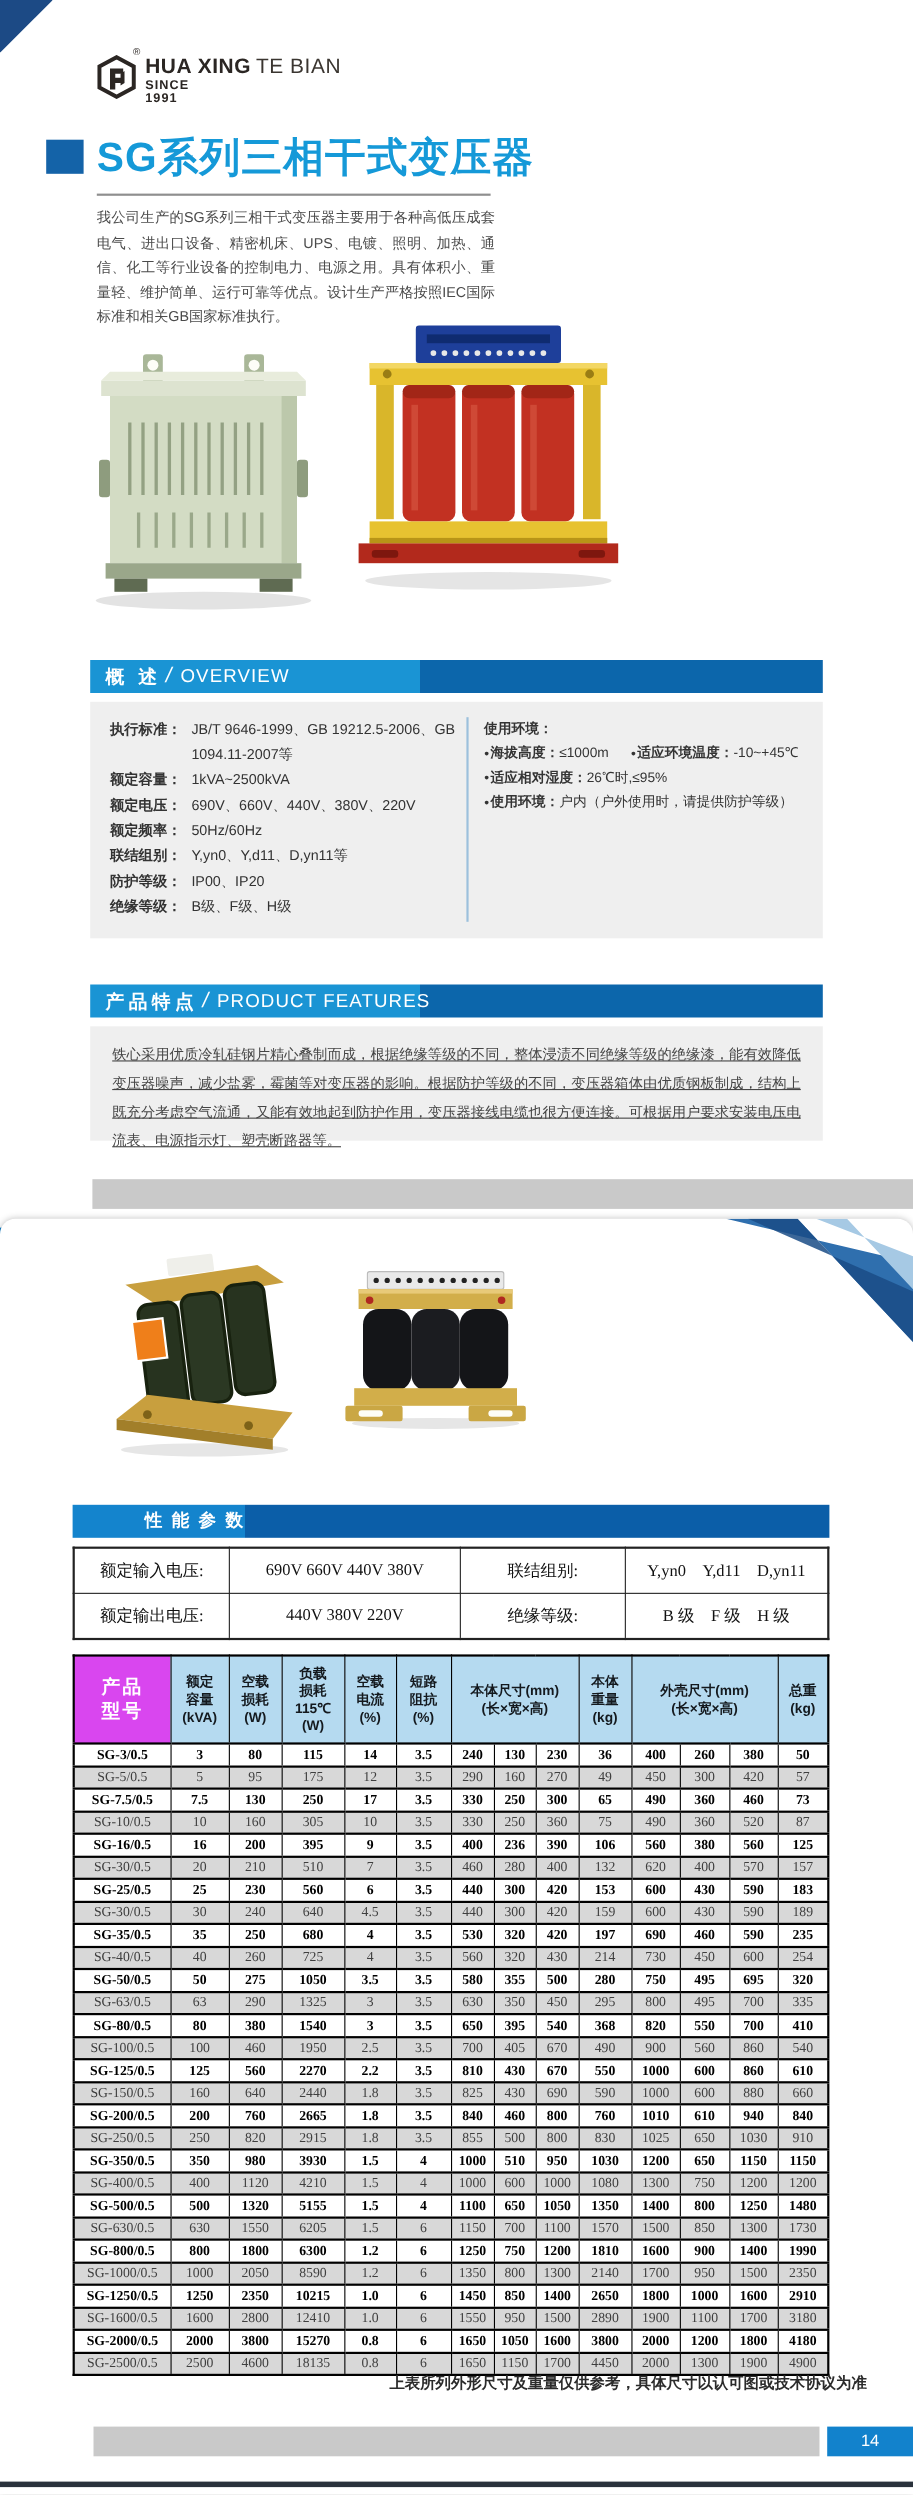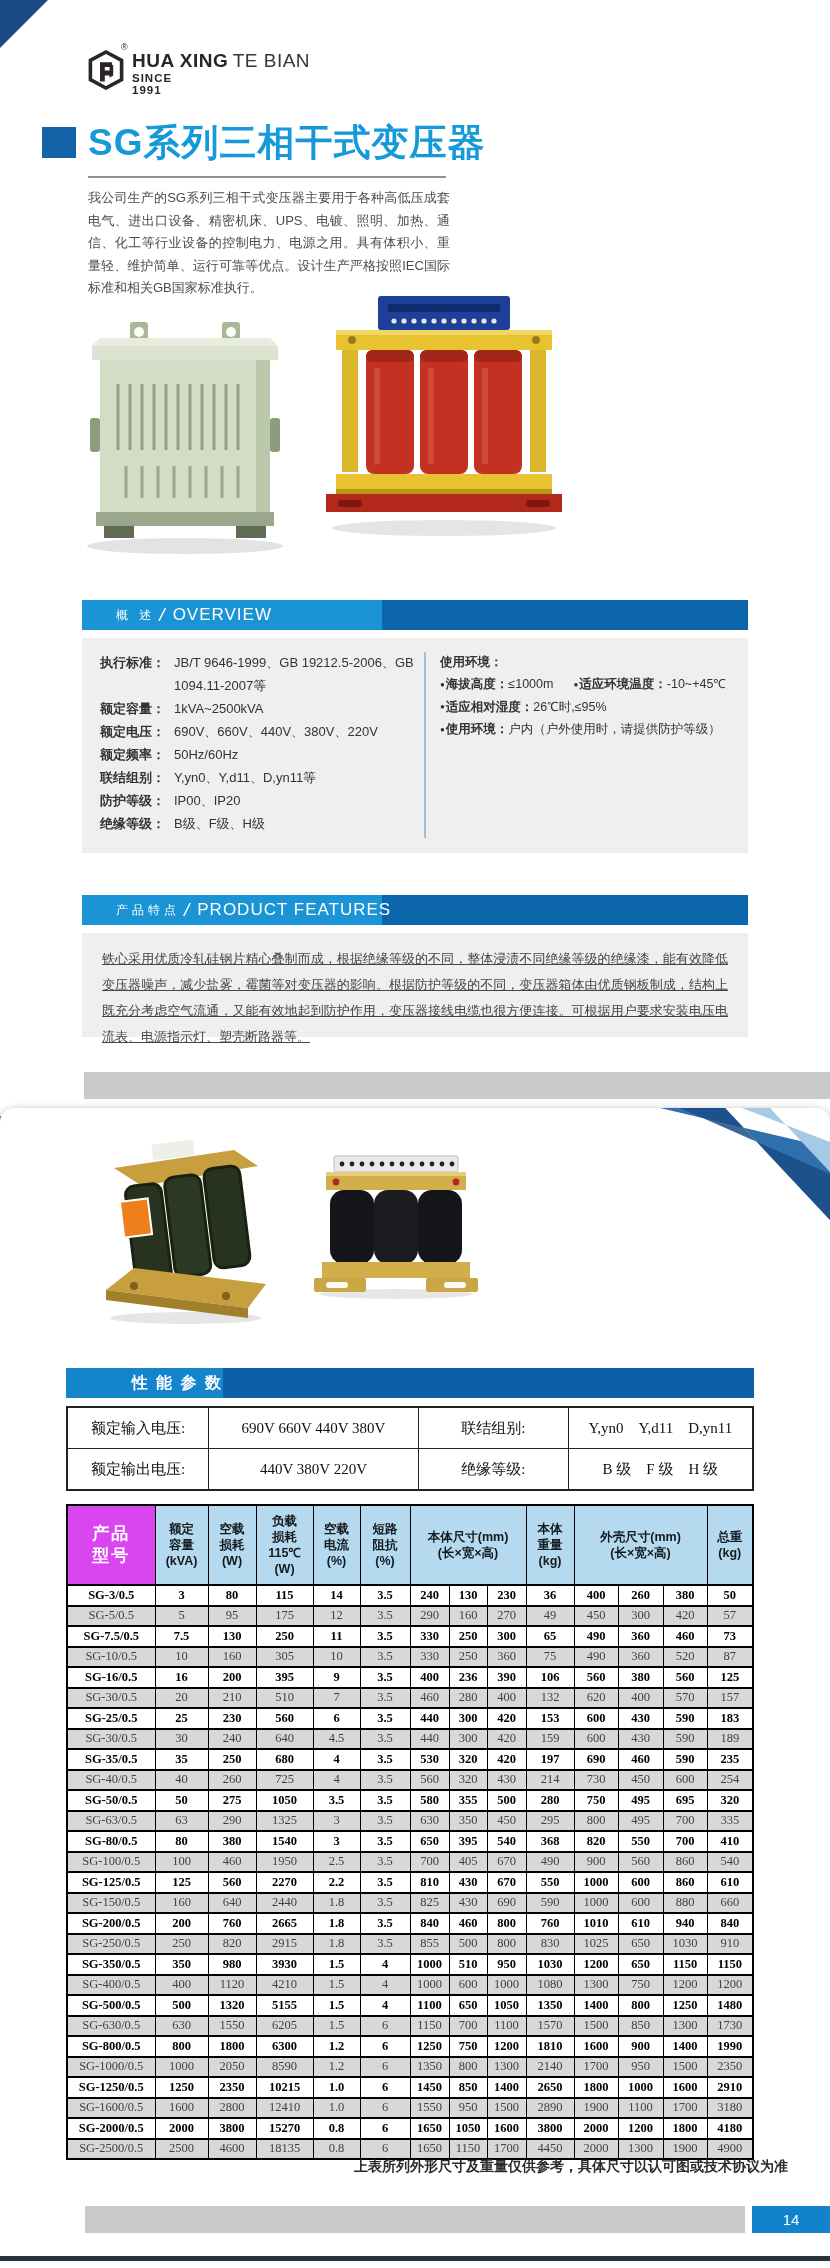--- a/index.html
+++ b/index.html
@@ -17,21 +17,21 @@
   #logo-since{position:absolute;left:44px;top:26px;font-size:11.5px;font-weight:bold;color:#2b2623;letter-spacing:1px;}
   #title-square{position:absolute;left:42px;top:127px;width:34px;height:31px;background:#1463a8;}
   #page-title{position:absolute;left:88px;top:118px;font-size:37px;font-weight:bold;color:#1599d8;letter-spacing:1px;white-space:nowrap;}
   #title-rule{position:absolute;left:88px;top:176px;width:358px;height:2px;background:#8f8f8f;}
   #intro{position:absolute;left:88px;top:187px;width:362px;font-size:13px;line-height:22.5px;color:#4b4b4b;text-align:justify;}
   .photo{position:absolute;}
   
   .sec-bar{position:absolute;left:82px;width:666px;height:30px;
            background:linear-gradient(90deg,#1a94d4 0%,#1a94d4 45%,#0c66ab 45%,#0c66ab 100%);
            color:#fff;display:flex;align-items:center;padding-left:14px;box-sizing:border-box;}
-  .sec-bar .sec-cn{font-size:12px;font-weight:normal;letter-spacing:4px;margin-left:20px;}
+  .sec-bar .sec-cn{font-size:17px;font-weight:bold;letter-spacing:4px;}
   .sec-bar .sec-slash{font-size:19px;font-weight:300;margin:0 8px 0 4px;font-style:italic;}
   .sec-bar .sec-en{font-size:17px;font-weight:500;letter-spacing:1px;}
   #overview-bar{top:600px;}
   #features-bar{top:895px;}
   .gray-box{position:absolute;left:82px;width:666px;background:#efefef;box-sizing:border-box;}
   #overview-box{top:638px;height:215px;}
   #overview-divider{position:absolute;left:424px;top:652px;width:2px;height:186px;background:#9cc0dc;}
   #overview-specs{position:absolute;left:100px;top:651px;width:322px;}
   .spec-row{display:flex;font-size:13px;line-height:23px;color:#333;}
   .spec-label{font-weight:bold;min-width:74px;white-space:nowrap;}
@@ -405,21 +405,21 @@
           <td>450</td>
           <td>300</td>
           <td>420</td>
           <td>57</td>
         </tr>
         <tr class="row-bold">
           <td>SG-7.5/0.5</td>
           <td>7.5</td>
           <td>130</td>
           <td>250</td>
-          <td>11</td>
+          <td>17</td>
           <td>3.5</td>
           <td>330</td>
           <td>250</td>
           <td>300</td>
           <td>65</td>
           <td>490</td>
           <td>360</td>
           <td>460</td>
           <td>73</td>
         </tr>

